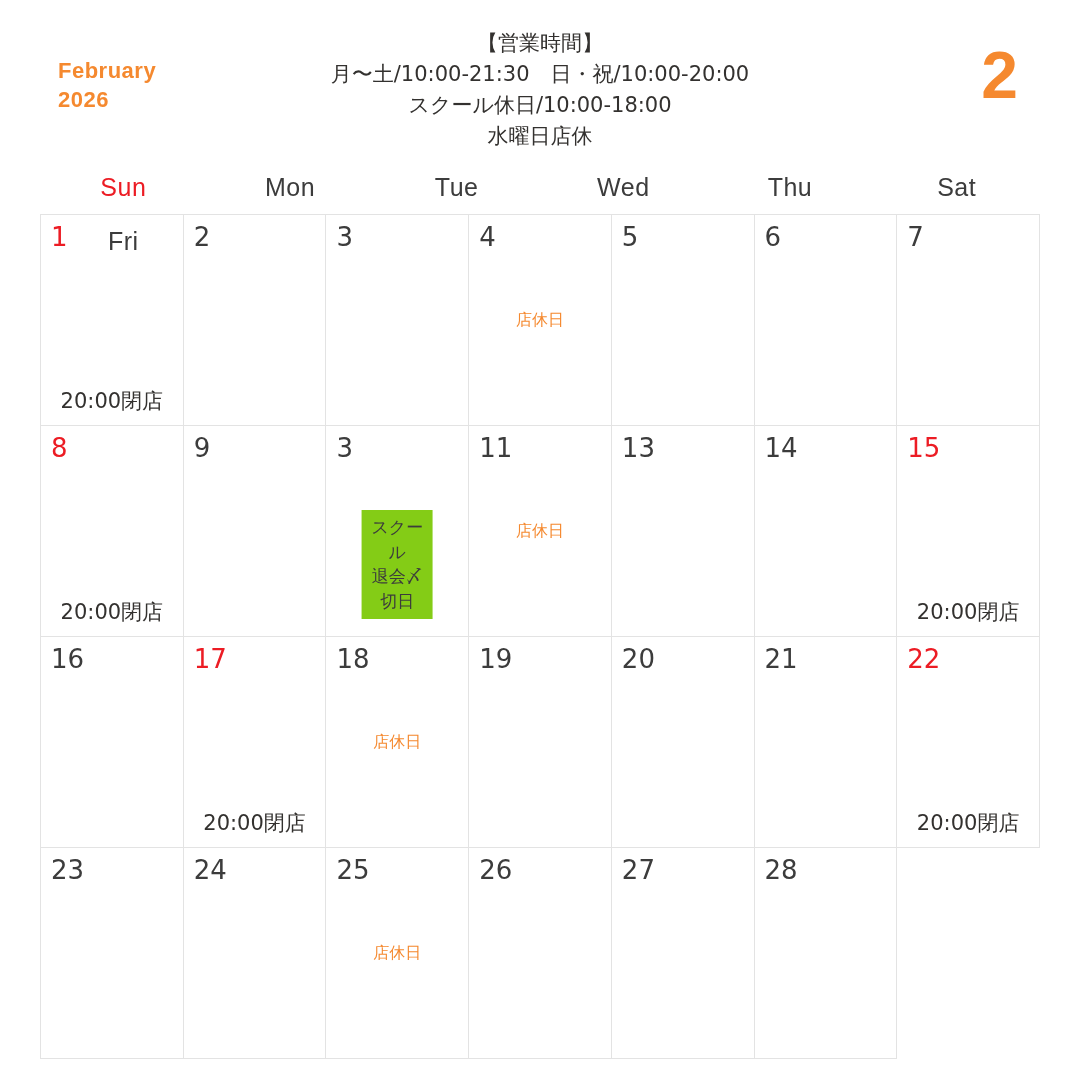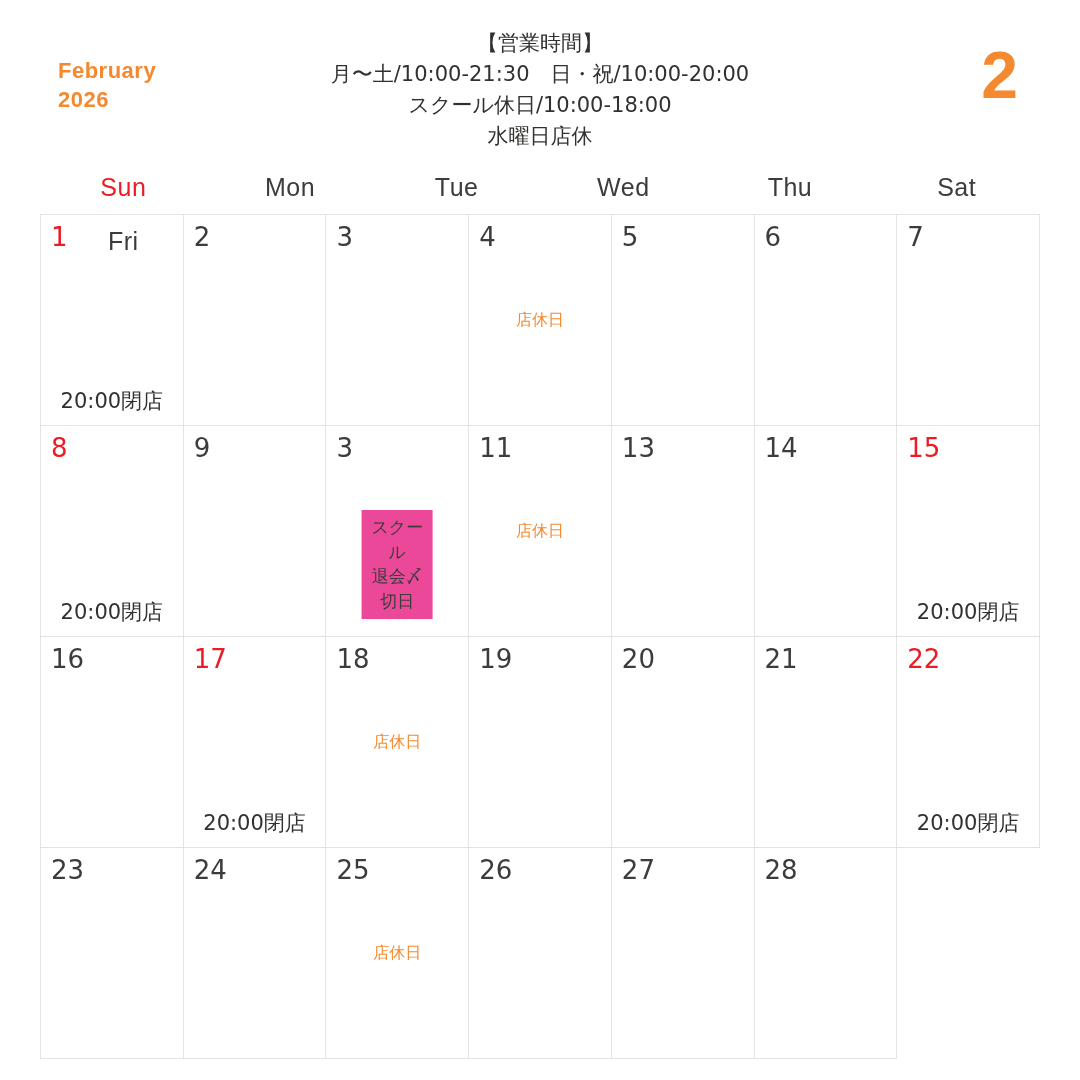--- a/index.html
+++ b/index.html
@@ -115,21 +115,21 @@
     text-align: center;
     font-size: 16px;
     color: #f5892f;
     font-family: "DejaVu Sans", "Liberation Sans", sans-serif;
   }
   .note-tag {
     position: absolute;
     left: 50%;
     transform: translateX(-50%);
     top: 84px;
-    background: #ec4899;
+    background: #84cc16;
     color: #3c3c3c;
     font-size: 17px;
     line-height: 1.45;
     padding: 5px 6px;
     text-align: center;
     white-space: pre-line;
     font-family: "DejaVu Sans", "Liberation Sans", sans-serif;
   }
   .note-bottom {
     position: absolute;

